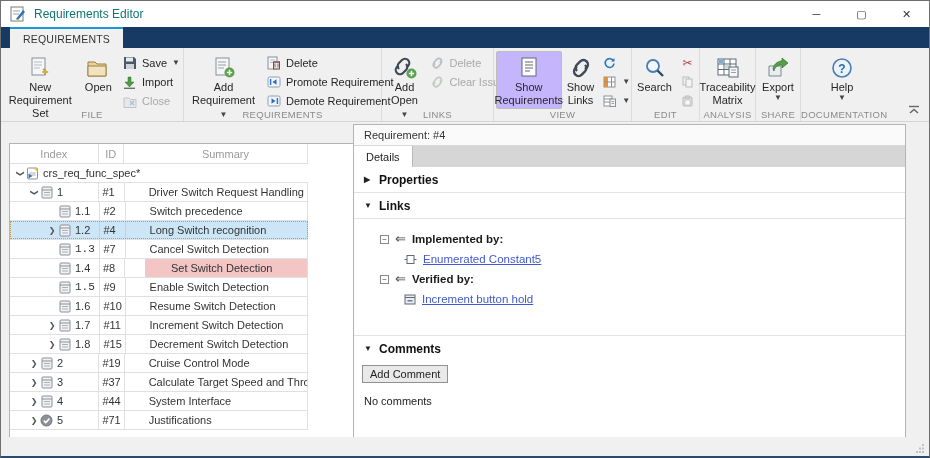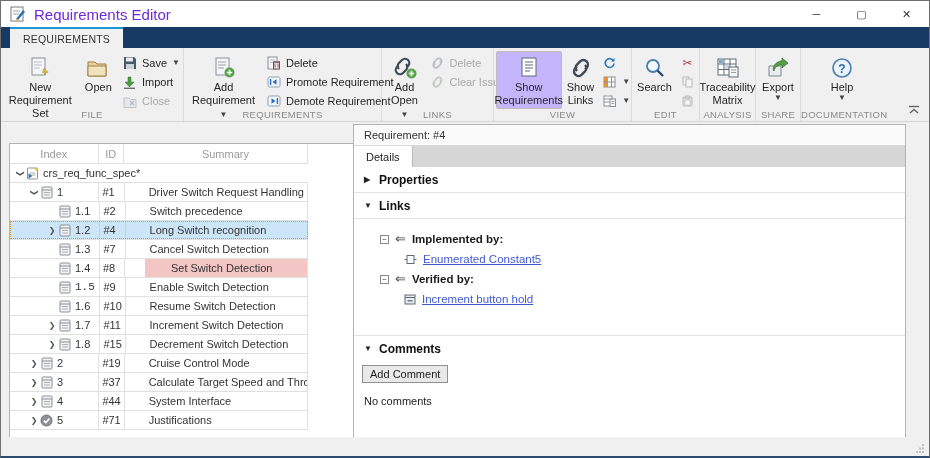--- a/index.html
+++ b/index.html
@@ -5,21 +5,21 @@
   * { margin:0; padding:0; box-sizing:border-box; }
   html,body { width:930px; height:458px; font-family:"Liberation Sans", sans-serif; background:#888; }
   #win {
     position:relative; width:930px; height:458px; background:#f0f0f0;
     border:1px solid #6e6e6e; border-bottom:2px solid #2c4a6b; overflow:hidden;
     font-size:11px; color:#1a1a1a;
   }
   
   .titlebar { position:absolute; left:0; top:0; width:100%; height:26px; background:#ffffff; display:flex; align-items:center; }
   .titlebar .appicon { width:16px; height:16px; margin:0 8px 0 9px; position:relative; }
-  .titlebar .title { font-size:15px; color:#6d28d9; }
+  .titlebar .title { font-size:12px; color:#0f766e; }
   .wctrls { position:absolute; right:0; top:0; height:26px; display:flex; }
   .wctrl { width:45px; height:26px; display:flex; align-items:center; justify-content:center; font-size:11px; color:#333; cursor:default; }
   
   .tabstrip { position:absolute; left:0; top:26px; width:100%; height:21px; background:#163a64; }
   .ribbontab { position:absolute; left:9px; top:0; height:21px; padding:0 13px; background:#f0f0f0; border-top:2px solid #1b98d5; display:flex; align-items:center; font-size:10.5px; color:#333; letter-spacing:.2px; }
   
   .ribbon { position:absolute; left:0; top:47px; width:100%; height:74px; background:#f0f0f0; border-bottom:1px solid #d5d5d5; display:flex; }
   .rgroup { position:relative; height:100%; border-right:1px solid #dcdcdc; padding:3px 2px 14px 2px; display:flex; align-items:flex-start; justify-content:center; gap:2px; }
   .rgroup .glabel { position:absolute; bottom:1px; left:0; right:0; text-align:center; font-size:9.5px; color:#8a8a8a; letter-spacing:.3px; white-space:nowrap; }
   .bigbtn { display:flex; flex-direction:column; align-items:center; justify-content:flex-start; padding:3px 2px 1px 2px; border:1px solid transparent; border-radius:2px; }
@@ -485,21 +485,21 @@
                     <line x1="3" y1="6.5" x2="9" y2="6.5" stroke="#aab0b6"></line>
                     <line x1="3" y1="9" x2="9" y2="9" stroke="#aab0b6"></line>
                   </svg>
                 </span>
                 <span>1.2</span>
               </div>
               <div class="cell c-id">#4</div>
               <div class="cell c-sum">Long Switch recognition</div>
             </div>
             <div class="trow">
-              <div class="cell c-index" style="padding-left: 36px;">
+              <div class="cell c-index" style="padding-left: 36px; font-family: Liberation Mono, monospace;">
                 <span class="chev"></span>
                 <span class="ricon">
                   <svg width="12" height="13" viewBox="0 0 12 13">
                     <rect x="1" y="1" width="10" height="11" rx="1" fill="#f0f2f4" stroke="#8a9097"></rect>
                     <line x1="1" y1="4" x2="11" y2="4" stroke="#8a9097"></line>
                     <line x1="3" y1="6.5" x2="9" y2="6.5" stroke="#aab0b6"></line>
                     <line x1="3" y1="9" x2="9" y2="9" stroke="#aab0b6"></line>
                   </svg>
                 </span>
                 <span>1.3</span>

